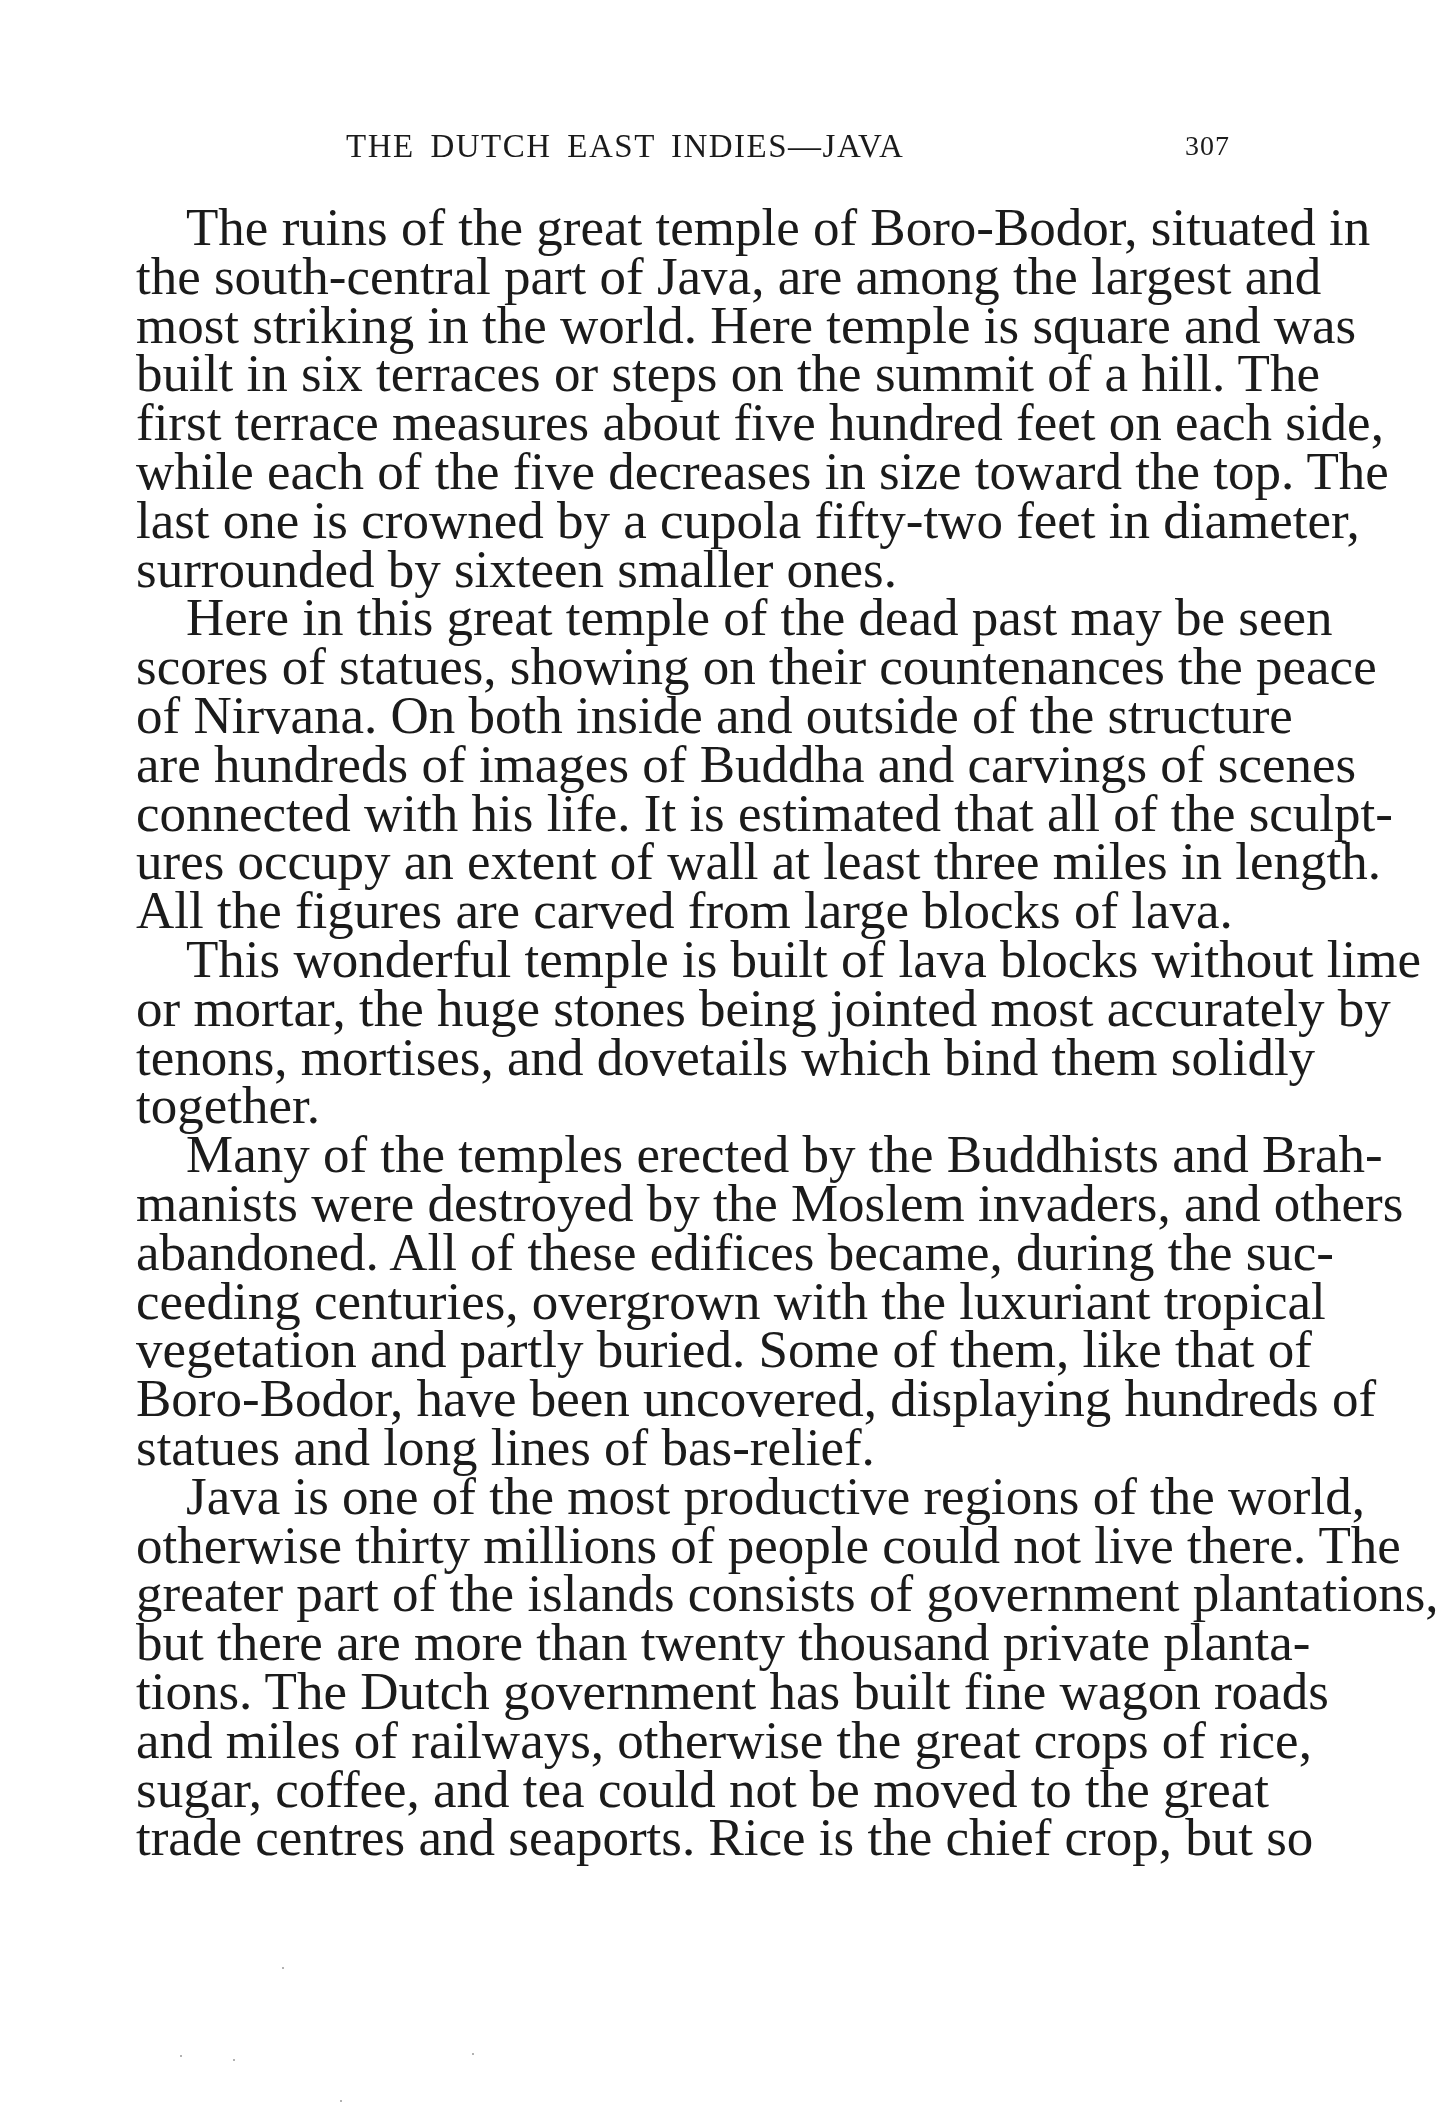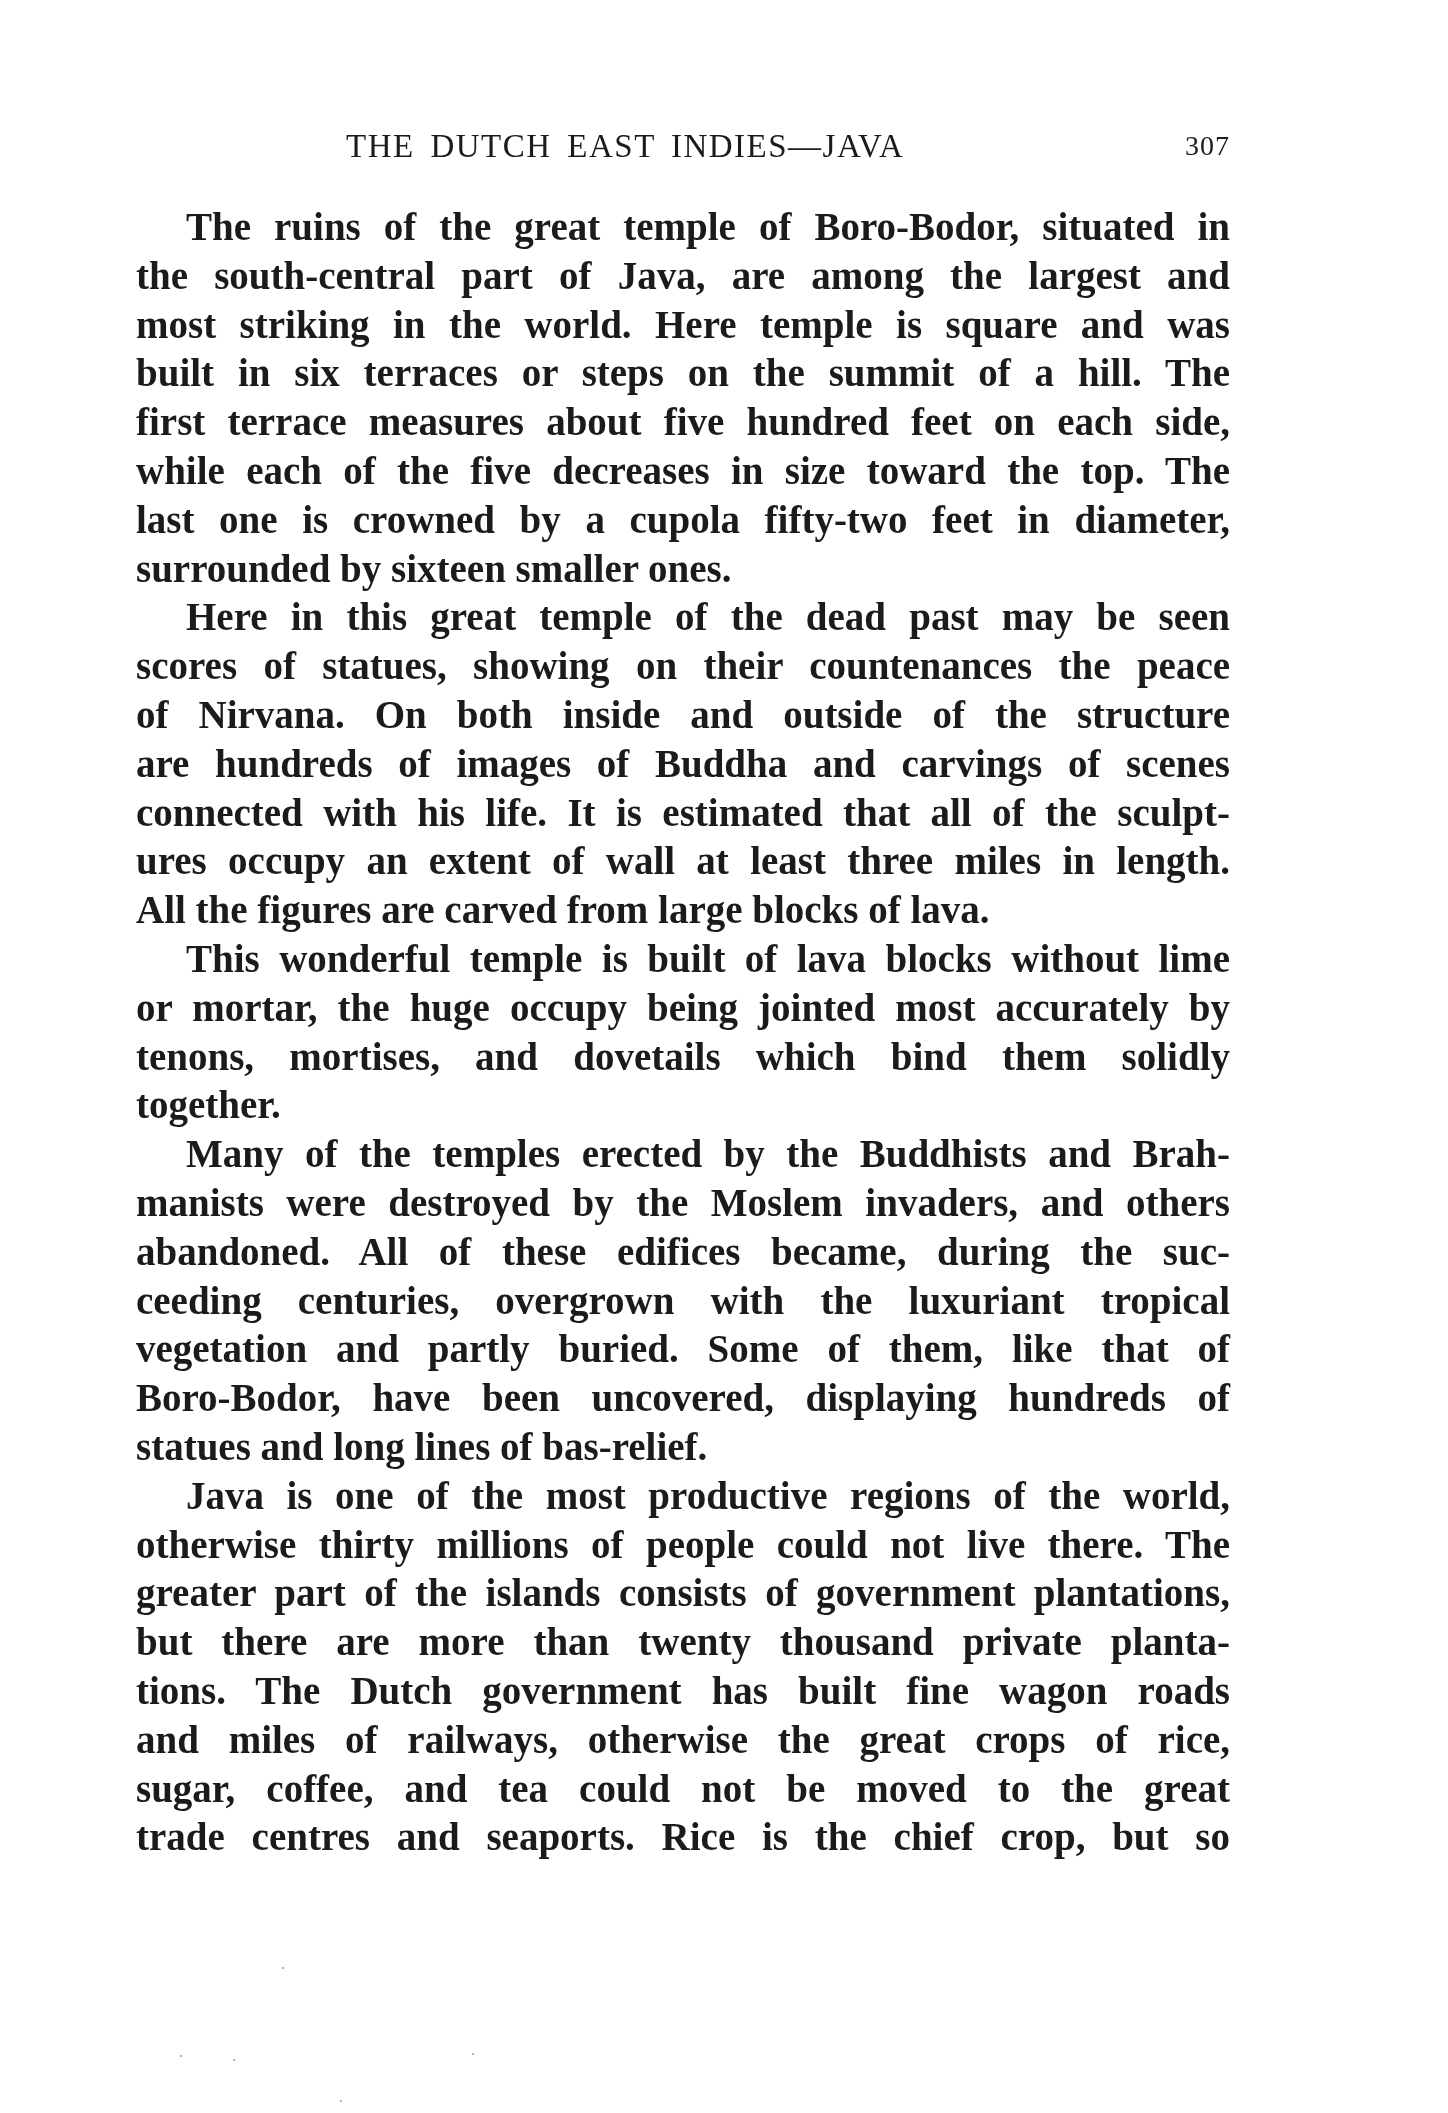--- a/index.html
+++ b/index.html
@@ -14,22 +14,21 @@
     height: 44px; font-size: 33px; line-height: 44px;
   }
   .running-title {
     position: absolute; left: 210px; top: 0; letter-spacing: 1.5px; word-spacing: 6px;
   }
   .page-number {
     position: absolute; right: 0; top: 0; font-size: 28px; letter-spacing: 1px;
   }
   .body-text {
     position: absolute; left: 136px; top: 203px; width: 1094px;
-    font-size: 39px;
-    font-weight: bold;
+    font-size: 53px;
   }
   .line {
     display: block; height: 48.8px; line-height: 48.8px;
     text-align: justify; text-align-last: justify; white-space: nowrap;
     overflow: visible;
   }
   .line.first { text-indent: 50px; }
   .line.last { text-align-last: left; }
   .speck { position: absolute; width: 2px; height: 2px; background: #999; border-radius: 1px; }
 </style>
@@ -57,21 +56,21 @@
       <span class="line first">Here in this great temple of the dead past may be seen</span>
       <span class="line">scores of statues, showing on their countenances the peace</span>
       <span class="line">of Nirvana.  On both inside and outside of the structure</span>
       <span class="line">are hundreds of images of Buddha and carvings of scenes</span>
       <span class="line">connected with his life.  It is estimated that all of the sculpt-</span>
       <span class="line">ures occupy an extent of wall at least three miles in length.</span>
       <span class="line last">All the figures are carved from large blocks of lava.</span>
     </div>
     <div>
       <span class="line first">This wonderful temple is built of lava blocks without lime</span>
-      <span class="line">or mortar, the huge occupy being jointed most accurately by</span>
+      <span class="line">or mortar, the huge stones being jointed most accurately by</span>
       <span class="line">tenons, mortises, and dovetails which bind them solidly</span>
       <span class="line last">together.</span>
     </div>
     <div>
       <span class="line first">Many of the temples erected by the Buddhists and Brah-</span>
       <span class="line">manists were destroyed by the Moslem invaders, and others</span>
       <span class="line">abandoned.  All of these edifices became, during the suc-</span>
       <span class="line">ceeding centuries, overgrown with the luxuriant tropical</span>
       <span class="line">vegetation and partly buried.  Some of them, like that of</span>
       <span class="line">Boro-Bodor, have been uncovered, displaying hundreds of</span>

